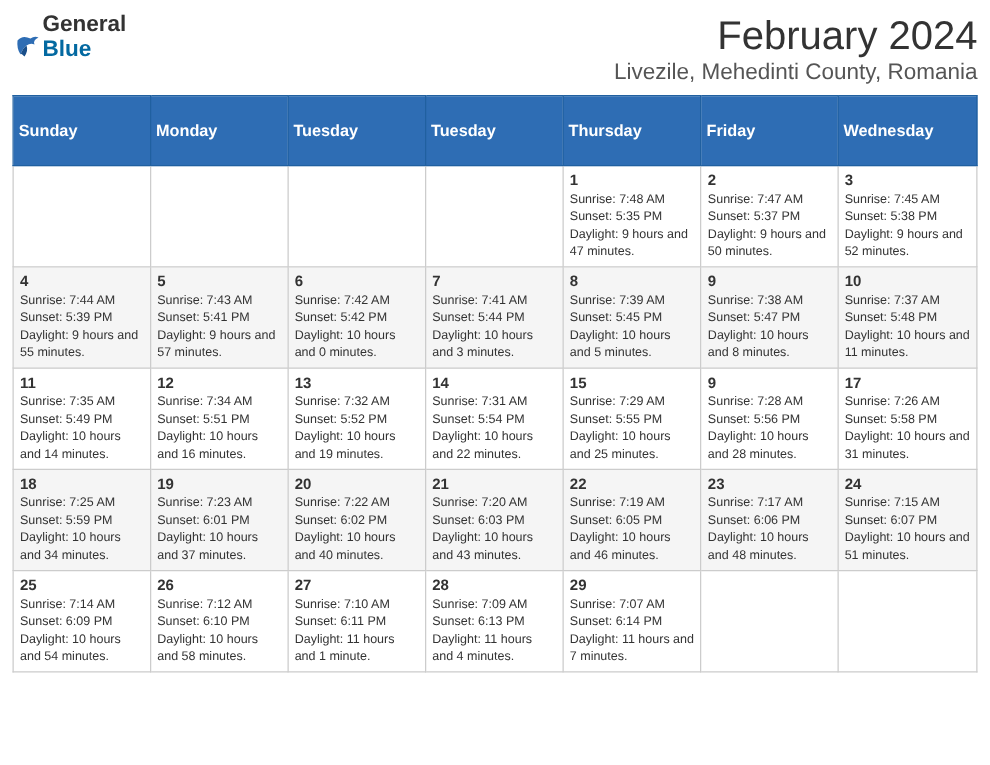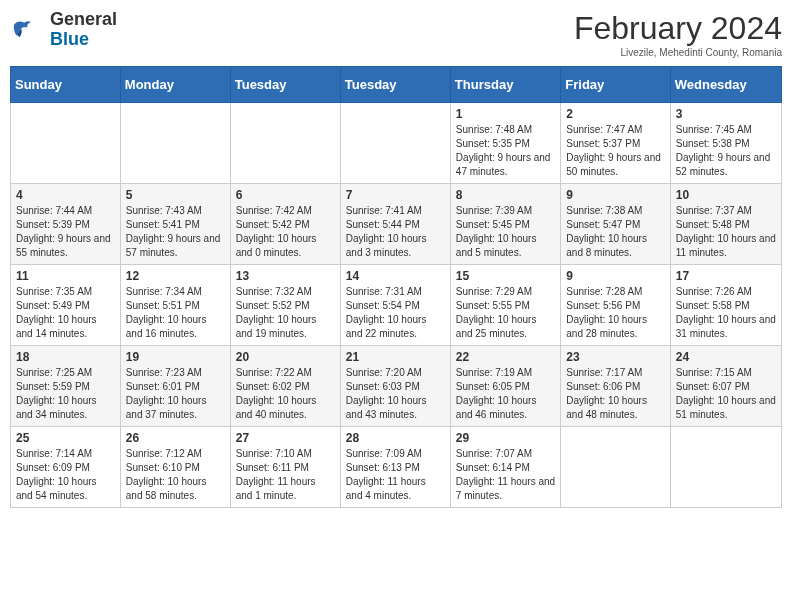--- a/index.html
+++ b/index.html
@@ -11,22 +11,22 @@
       padding: 10px;
     }
     .header {
       display: flex;
       justify-content: space-between;
       align-items: flex-start;
       margin-bottom: 8px;
     }
     .logo {
       display: flex;
-      align-items: center;
-      gap: 16px;
+      align-items: flex-end;
+      gap: 0;
     }
     .logo-text {
       font-size: 18px;
       font-weight: bold;
       line-height: 1.1;
     }
     .logo-general { color: #333; }
     .logo-blue { color: #0369a1; }
     .logo-bird {
       width: 24px;
@@ -34,34 +34,34 @@
     }
     .title-block {
       text-align: right;
     }
     .calendar-title {
       font-size: 32px;
       font-weight: normal;
       color: #333;
     }
     .calendar-subtitle {
-      font-size: 10px;
+      font-size: 18px;
       color: #555;
     }
     .calendar {
       width: 100%;
       border-collapse: collapse;
       border: 1px solid #ccc;
     }
     .calendar th {
       background: #2e6db4;
       color: #fff;
       font-size: 13px;
       font-weight: bold;
-      padding: 10px 4px;
+      padding: 20px 4px;
       text-align: left;
       border: 1px solid #2060a0;
     }
     .calendar td {
       vertical-align: top;
       border: 1px solid #ccc;
       padding: 4px 5px;
       width: 113px;
       min-height: 80px;
       font-size: 10.5px;

